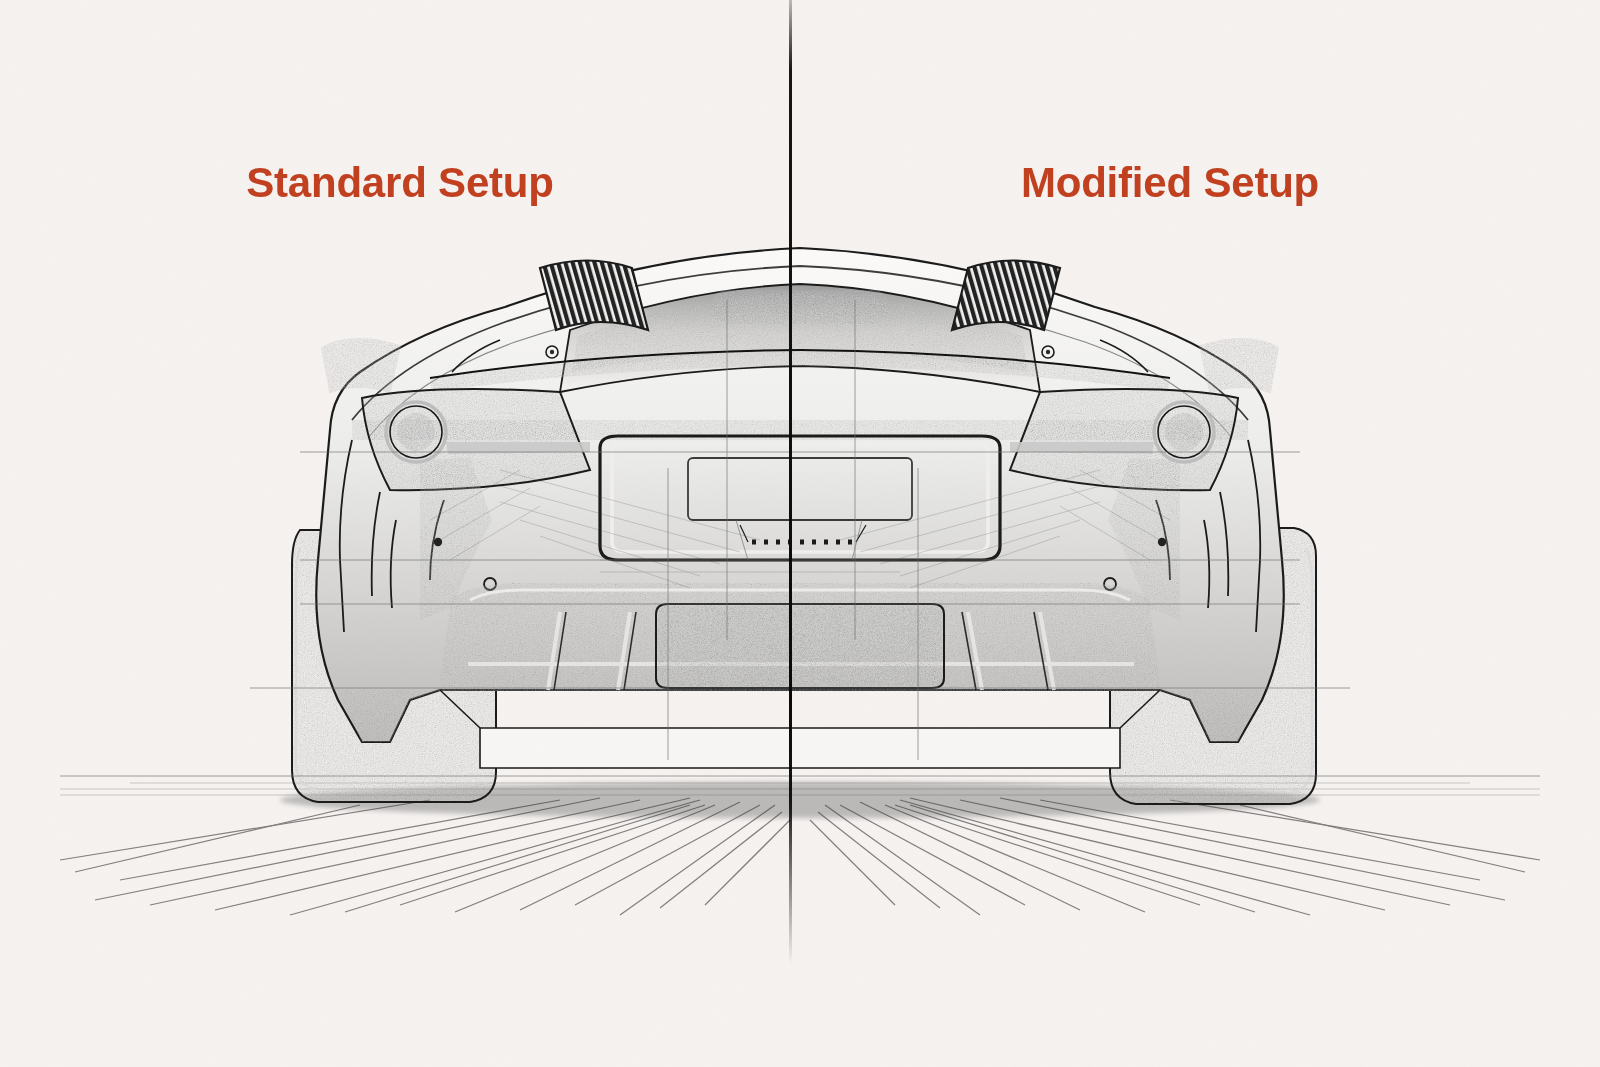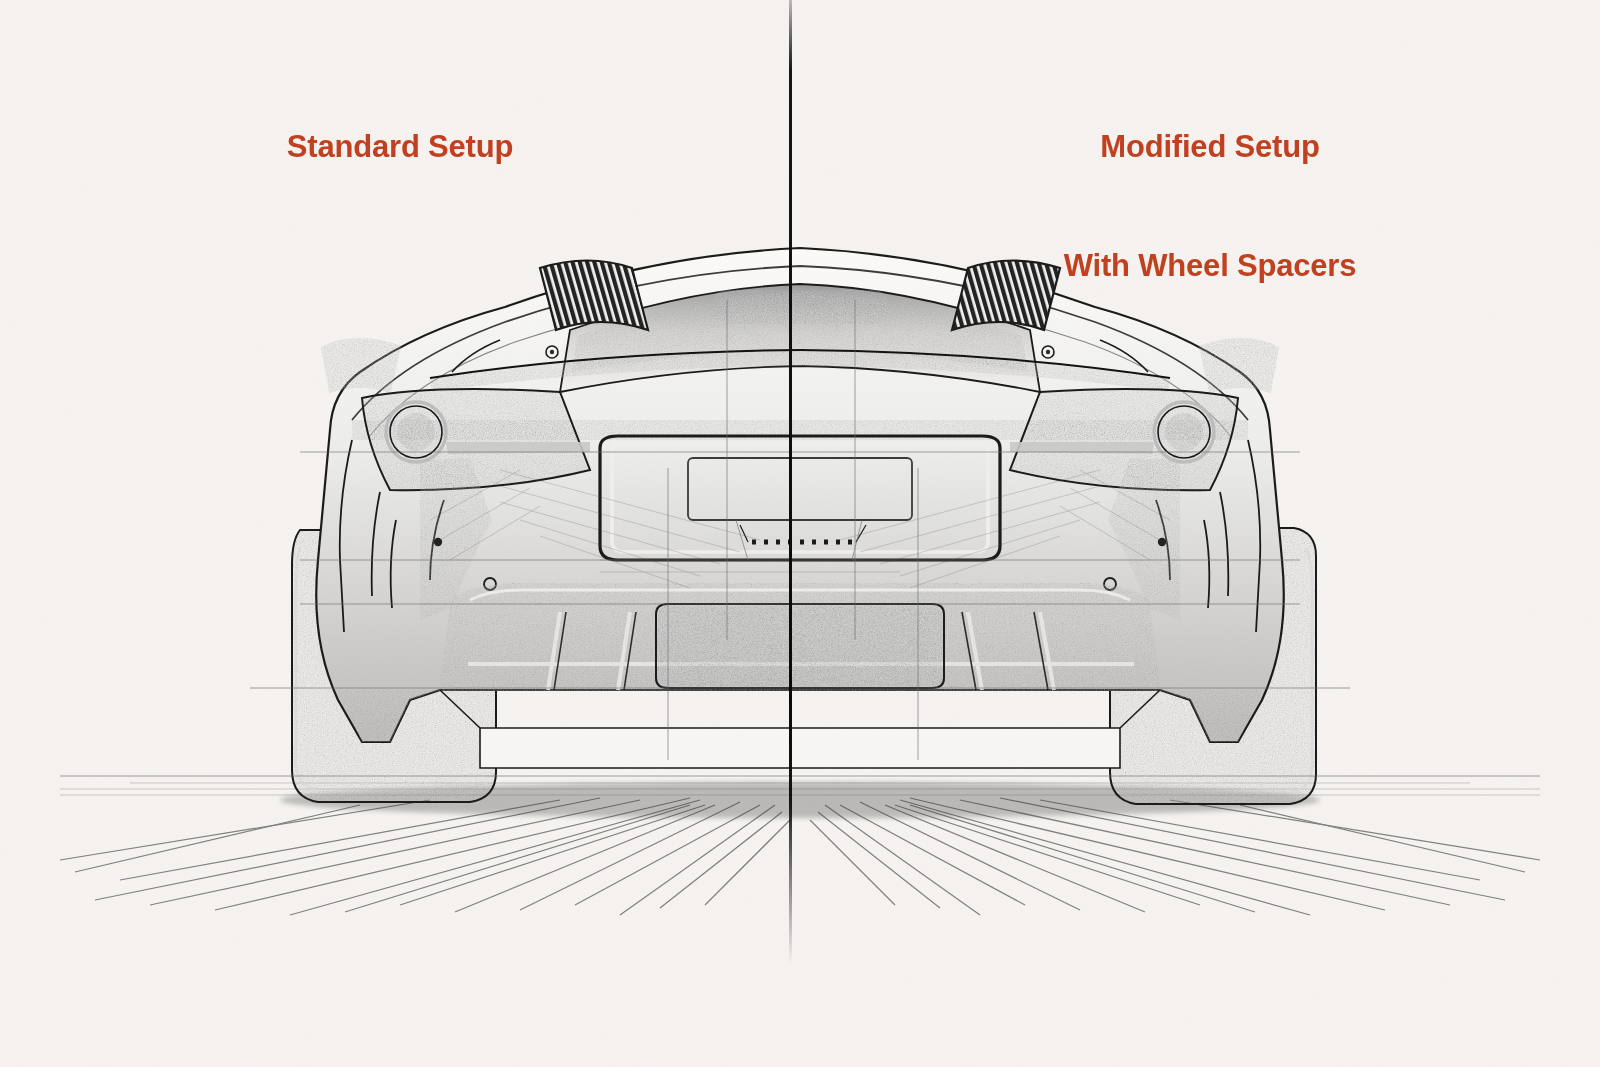--- a/index.html
+++ b/index.html
@@ -15,28 +15,28 @@
     overflow: hidden;
     font-family: "Liberation Sans", sans-serif;
   }
 
   
   .title {
     position: absolute;
     text-align: center;
     font-family: "Liberation Sans", sans-serif;
     font-weight: bold;
-    font-size: 31px;
+    font-size: 42px;
     line-height: 1.28;
     color: #C0401F;
     letter-spacing: -0.2px;
     white-space: pre;
   }
   #title-left  { left: 120px; top: 48px; width: 560px; }
-  #title-right { left: 930px; top: 48px; width: 560px; }
+  #title-right { left: 890px; top: 48px; width: 560px; }
   .title .l1 { display:block; }
   .title .l2 { display:block; }
 
   
   #divider {
     position: absolute;
     left: 789px;
     top: 0;
     width: 3px;
     height: 965px;
@@ -393,16 +393,15 @@
   </svg>
 
   <div id="divider"></div>
 
   <div class="title" id="title-left" style="color: rgb(192, 64, 31);">
     <span class="l1">Standard Setup</span>
   </div>
 
   <div class="title" id="title-right" style="color: rgb(192, 64, 31);">
     <span class="l1">Modified Setup</span>
-    <span class="l2">With Wheel Spacers</span>
   </div>
 
 </div>
 
 </body></html>

